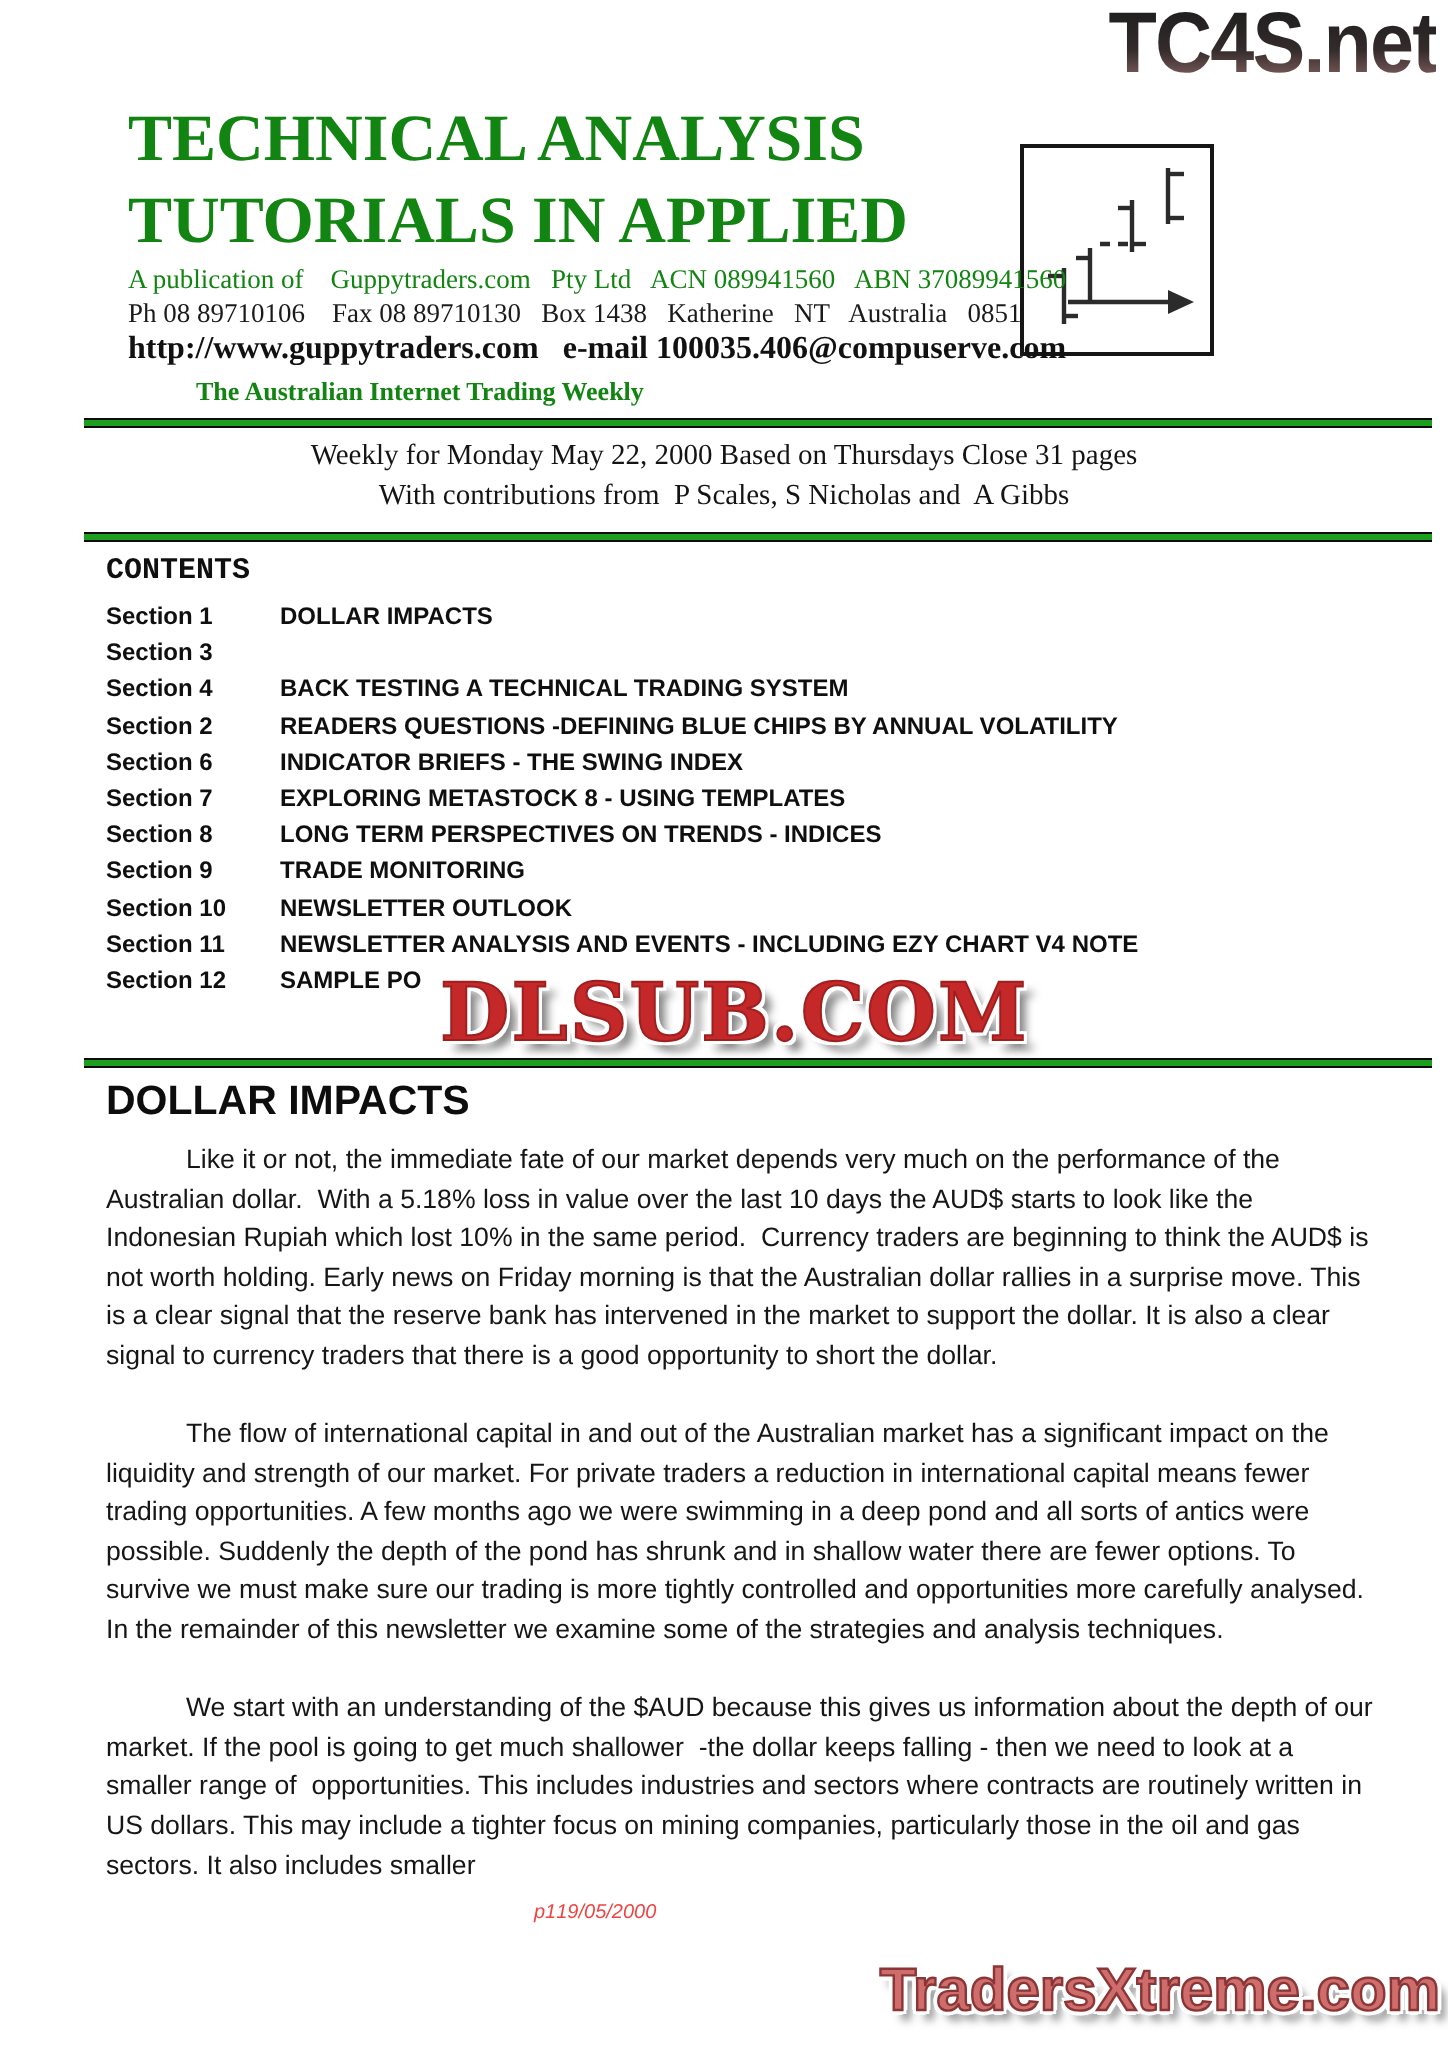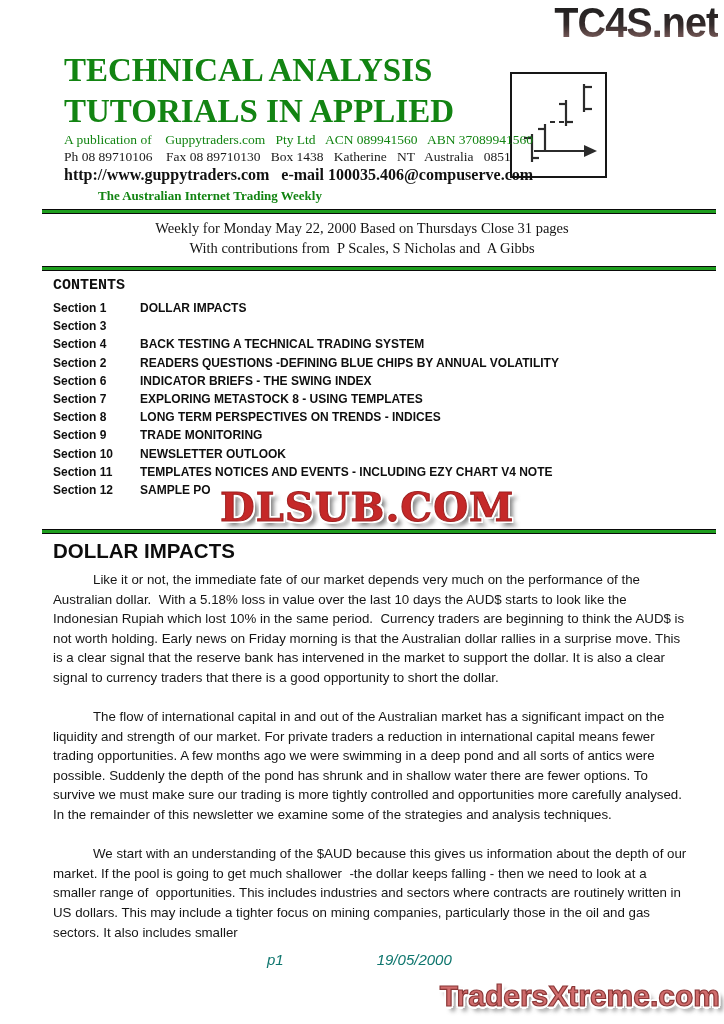--- a/index.html
+++ b/index.html
@@ -53,23 +53,23 @@
                     0 -2.5px 0 #fff,0 2.5px 0 #fff,-2.5px 0 0 #fff,2.5px 0 0 #fff,
                     4px 5px 4px rgba(100,100,100,.8);text-align:center;}
 
   
   .article{position:absolute;left:53px;top:539px;width:638px;}
   .article h1{margin:0 0 7px 0;font-size:20.5px;font-weight:bold;color:#0d0d0d;}
   .article p{margin:0 0 19.5px 0;font-size:13.3px;line-height:19.6px;color:#161616;
         text-indent:40px;}
 
   .pagefooter{position:absolute;left:53px;top:951px;width:638px;display:flex;
-        font-style:italic;font-size:15px;color:#0f766e;}
+        font-style:italic;font-size:10px;color:#ef4444;}
   .pagefooter .pnum{margin-left:214px;}
-  .pagefooter .pdate{margin-left:93px;}
+  .pagefooter .pdate{}
 </style>
 </head>
 <body>
 
 <div class="page">
 
   <div class="tc4s">TC4S.net</div>
 
   <div class="mast-title">
     <div>TECHNICAL ANALYSIS</div>
@@ -145,21 +145,21 @@
     <div class="toc-row">
       <span class="toc-label">Section 9</span>
       <span class="toc-title">TRADE MONITORING</span>
     </div>
     <div class="toc-row">
       <span class="toc-label">Section 10</span>
       <span class="toc-title">NEWSLETTER OUTLOOK</span>
     </div>
     <div class="toc-row">
       <span class="toc-label">Section 11</span>
-      <span class="toc-title">TEMPLATES NOTICES AND EVENTS - INCLUDING EZY CHART V4 NOTE</span>
+      <span class="toc-title">NEWSLETTER ANALYSIS AND EVENTS - INCLUDING EZY CHART V4 NOTE</span>
     </div>
     <div class="toc-row">
       <span class="toc-label">Section 12</span>
       <span class="toc-title">SAMPLE PO</span>
     </div>
   </div>
 
   <div class="dlsub">DLSUB.COM</div>
 
   <div class="divider d3"></div>

